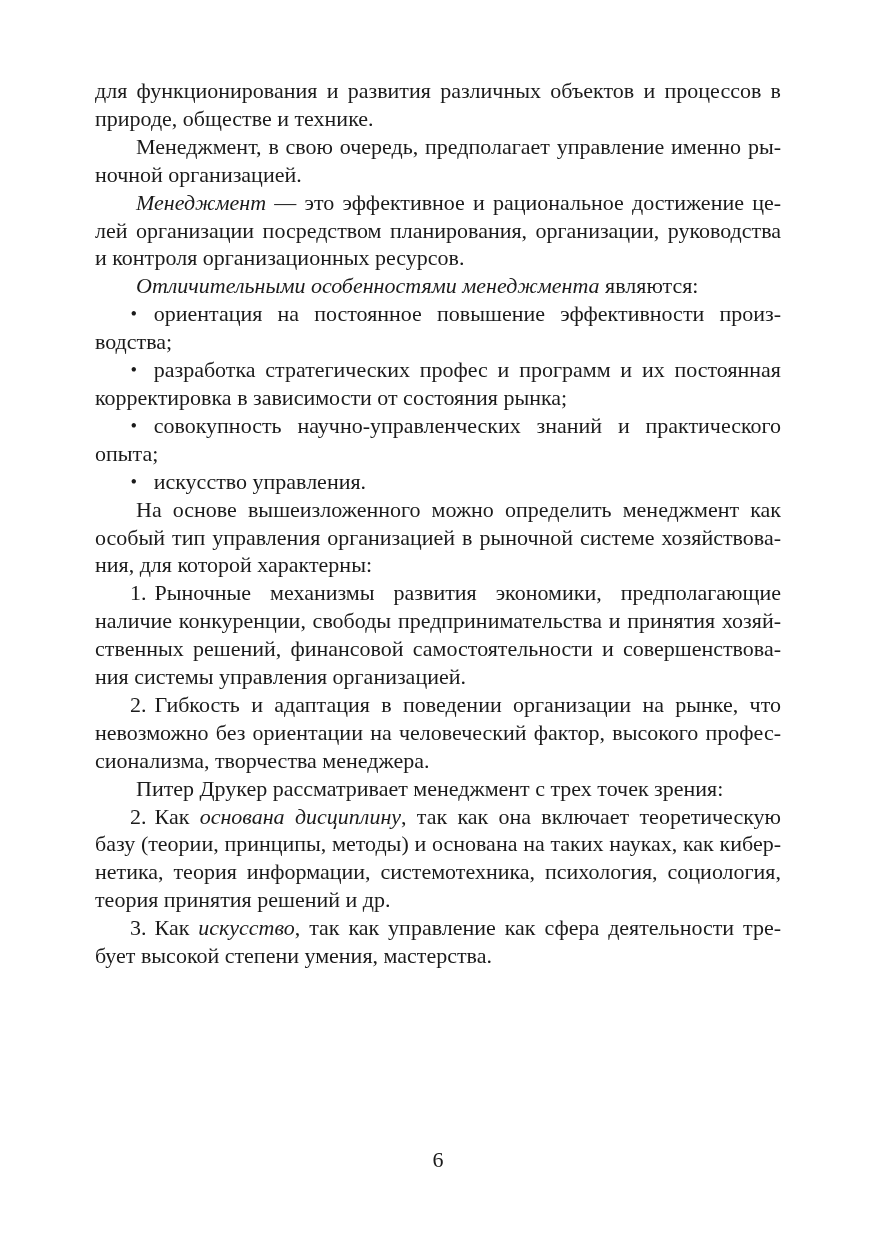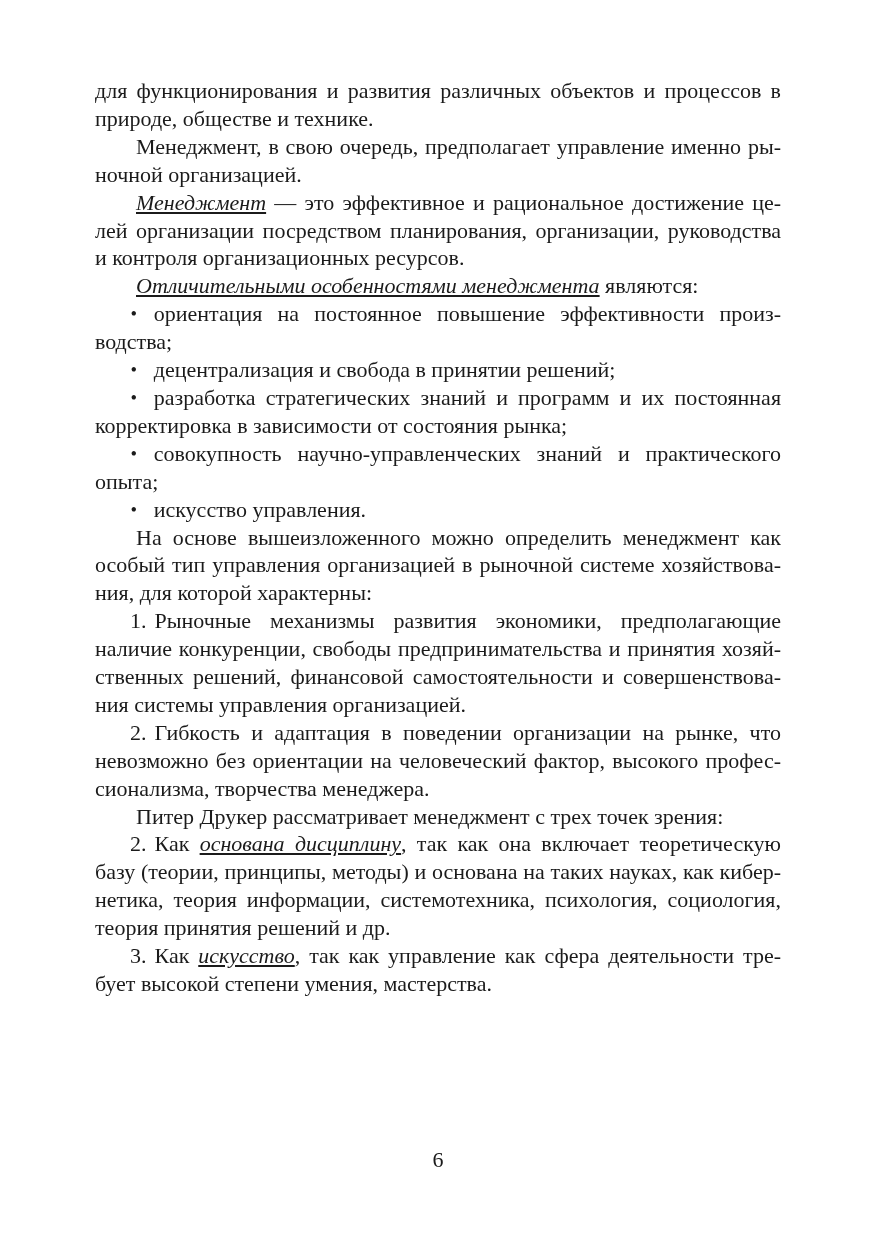--- a/index.html
+++ b/index.html
@@ -25,21 +25,21 @@
     line-height: 27.9px;
     text-align: justify;
   }
   .text-block p {
     margin: 0;
     padding: 0;
   }
   p.indent { text-indent: 41px; }
   p.bullet, p.numbered { text-indent: 35px; }
   .run { font-style: normal; }
-  .run.italic { font-style: italic; text-decoration: underline; }
+  .run.italic { font-style: italic; }
   .marker-bullet {
     display: inline-block;
     margin-right: 16px;
     text-indent: 0;
     transform: scale(0.85);
     transform-origin: center;
   }
   .marker-number {
     display: inline;
     margin-right: 8px;
@@ -58,22 +58,21 @@
 </head>
 <body>
 
 <div class="book-page">
   <div class="text-block">
       <p class="plain"><span class="run">для функционирования и развития различных объектов и процессов в природе, обществе и технике.</span></p>
       <p class="plain indent"><span class="run">Менеджмент, в свою очередь, предполагает управление именно ры­ночной организацией.</span></p>
       <p class="plain indent"><span class="run italic">Менеджмент</span><span class="run"> — это эффективное и рациональное достижение це­лей организации посредством планирования, организации, руководства и контроля организационных ресурсов.</span></p>
       <p class="plain indent"><span class="run italic">Отличительными особенностями менеджмента</span><span class="run"> являются:</span></p>
       <p class="bullet"><span class="marker-bullet">•</span><span class="run">ориентация на постоянное повышение эффективности произ­водства;</span></p>
-      <p class="bullet"><span class="marker-bullet">•</span><span class="run">децентрализация и свобода в принятии решений;</span></p>
-      <p class="bullet"><span class="marker-bullet">•</span><span class="run">разработка стратегических знаний и программ и их постоянная корректировка в зависимости от состояния рынка;</span></p>
+      <p class="bullet"><span class="marker-bullet">•</span><span class="run">разработка стратегических профес и программ и их постоянная корректировка в зависимости от состояния рынка;</span></p>
       <p class="bullet"><span class="marker-bullet">•</span><span class="run">совокупность научно-управленческих знаний и практического опыта;</span></p>
       <p class="bullet"><span class="marker-bullet">•</span><span class="run">искусство управления.</span></p>
       <p class="plain indent"><span class="run">На основе вышеизложенного можно определить менеджмент как особый тип управления организацией в рыночной системе хозяйствова­ния, для которой характерны:</span></p>
       <p class="numbered"><span class="marker-number">1.</span><span class="run">Рыночные механизмы развития экономики, предполагающие наличие конкуренции, свободы предпринимательства и принятия хозяй­ственных решений, финансовой самостоятельности и совершенствова­ния системы управления организацией.</span></p>
       <p class="numbered"><span class="marker-number">2.</span><span class="run">Гибкость и адаптация в поведении организации на рынке, что невозможно без ориентации на человеческий фактор, высокого профес­сионализма, творчества менеджера.</span></p>
       <p class="plain indent"><span class="run">Питер Друкер рассматривает менеджмент с трех точек зрения:</span></p>
       <p class="numbered"><span class="marker-number">2.</span><span class="run">Как </span><span class="run italic">основана дисциплину</span><span class="run">, так как она включает теоретическую базу (теории, принципы, методы) и основана на таких науках, как кибер­нетика, теория информации, системотехника, психология, социология, теория принятия решений и др.</span></p>
       <p class="numbered"><span class="marker-number">3.</span><span class="run">Как </span><span class="run italic">искусство</span><span class="run">, так как управление как сфера деятельности тре­бует высокой степени умения, мастерства.</span></p>
     </div>
   <div class="page-footer">

